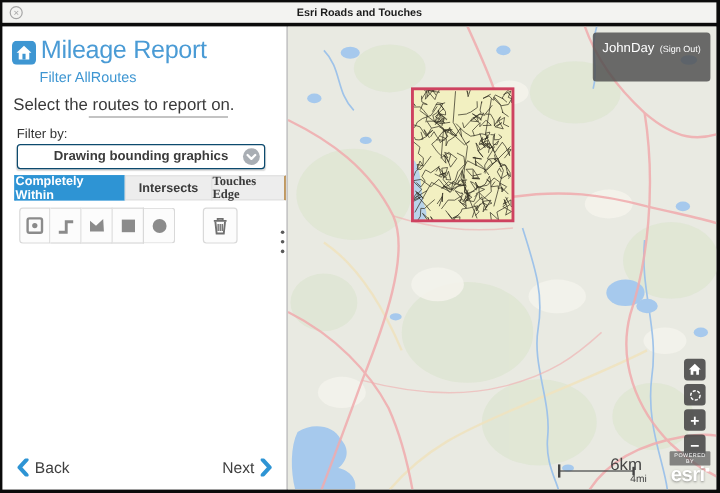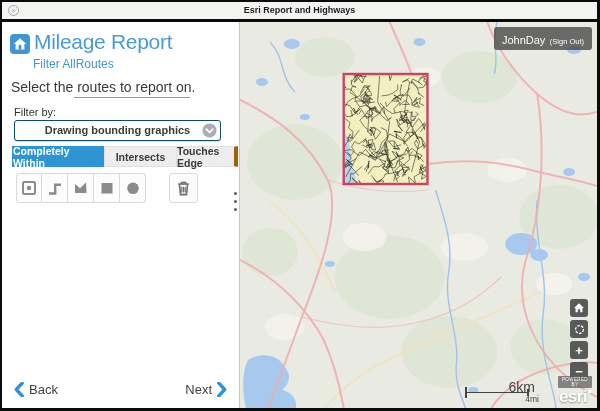--- a/index.html
+++ b/index.html
@@ -26,21 +26,21 @@
   .filter-by { position:absolute; left:12px; top:84px; font-size:11px; color:#333; }
 
   .dropdown { position:absolute; left:12px; top:98px; width:207px; height:21px; background:#fff;
               border:1px solid #0c4a6e; border-radius:3px; box-shadow:0 1px 1px rgba(0,0,0,0.15); cursor:pointer; }
   .dropdown-value { line-height:19px; text-align:center; font-size:11px; font-weight:bold; color:#3b3b3b; }
   .dropdown-chevron { position:absolute; right:3px; top:2px; width:15px; height:15px; }
 
   .tabs { position:absolute; left:10px; top:124px; width:226px; height:21px; display:flex; }
   .tab { background:#ededed; border:1px solid #e0e0e0; border-right:none; font-size:10.5px; font-weight:bold;
          color:#3b3b3b; display:flex; align-items:center; justify-content:center; cursor:pointer; }
-  .tab:last-child { border-right:4px solid #a16207; }
+  .tab:last-child { border-right:1px solid #a16207;font-family:Liberation Serif, serif; }
   .tab.active { background:#2e94d4; border-color:#2e94d4; color:#fff; }
   .tab-0 { flex:0 0 72px; } .tab-1 { flex:0 0 92px; } .tab-2 { flex:1; }
 
   .tools { position:absolute; left:14px; top:151px; height:30px; display:flex; }
   .tool-btn { width:26px; height:30px; background:#fcfcfc; border:1px solid #d9d9d9; border-left:none;
               display:flex; align-items:center; justify-content:center; cursor:pointer; }
   .tool-btn:first-child { border-left:1px solid #d9d9d9; border-radius:3px 0 0 3px; }
   .tool-btn:last-child { border-radius:0 3px 3px 0; }
   .trash-btn { position:absolute; left:167px; top:151px; width:29px; height:30px; background:#fcfcfc;
                border:1px solid #d9d9d9; border-radius:3px; display:flex; align-items:center; justify-content:center; cursor:pointer; }
@@ -51,21 +51,21 @@
   .note { position:absolute; left:0; top:345px; width:100%; text-align:center; font-size:9.5px; color:#3a3a3a; }
   .nav-back { position:absolute; left:12px; top:360px; display:flex; align-items:center; gap:5px; cursor:pointer; }
   .nav-next { position:absolute; right:12px; top:360px; display:flex; align-items:center; gap:5px; cursor:pointer; }
   .nav-label { font-size:13px; color:#3f3f3f; }
 
   
   .map { flex:1; position:relative; background:#e9eae2; overflow:hidden; }
   .map svg.basemap { position:absolute; left:0; top:0; width:100%; height:100%; }
 
   .user-btn { position:absolute; top:5px; right:5px; background:rgba(77,77,77,0.82); border-radius:3px;
-              padding:3px 8px 2px 8px; color:#fff; cursor:pointer; white-space:nowrap; }
+              padding:3px 8px 20px 8px; color:#fff; cursor:pointer; white-space:nowrap; }
   .user-name { font-size:11px; }
   .user-signout { font-size:7.5px; }
 
   .map-controls { position:absolute; right:9px; top:277px; display:flex; flex-direction:column; gap:3px; }
   .map-ctrl { width:18px; height:18px; background:rgba(70,70,70,0.88); border-radius:3px; color:#fff;
               display:flex; align-items:center; justify-content:center; font-size:13px; font-weight:bold; cursor:pointer; }
 
   .scalebar { position:absolute; left:225px; top:357px; width:66px; height:26px; color:#444; }
   .scale-km { position:absolute; right:-4px; top:0; font-size:14px; }
   .scale-line { position:absolute; left:0; top:13px; width:63px; border-top:1.5px solid #444; }
@@ -78,21 +78,21 @@
              letter-spacing:0.4px; padding:1px 0; border-radius:1px; }
   .brand { display:inline-block; color:#fff; font-size:17px; font-weight:bold; line-height:0.95;
            letter-spacing:-0.5px; text-shadow:0 1px 2px rgba(0,0,0,0.4); }
   .brand-dot { display:inline-block; width:3px; height:3px; background:#fff; vertical-align:top; margin:2px 0 0 1px; }
 </style>
 </head>
 <body>
 
 <div class="titlebar">
   <div class="close-btn"><span>×</span></div>
-  <div class="title-text">Esri Report and Highways</div>
+  <div class="title-text">Esri Roads and Touches</div>
 </div>
 
 <div class="content">
 
   <div class="panel">
 
     <div class="panel-header">
       <svg width="20" height="20" viewBox="0 0 20 20">
         <rect width="20" height="20" rx="4" fill="#3e96d2"></rect>
         <path d="M10 4.2 L16.2 10 H14.4 V15.6 H5.6 V10 H3.8 Z" fill="#fff"></path>

